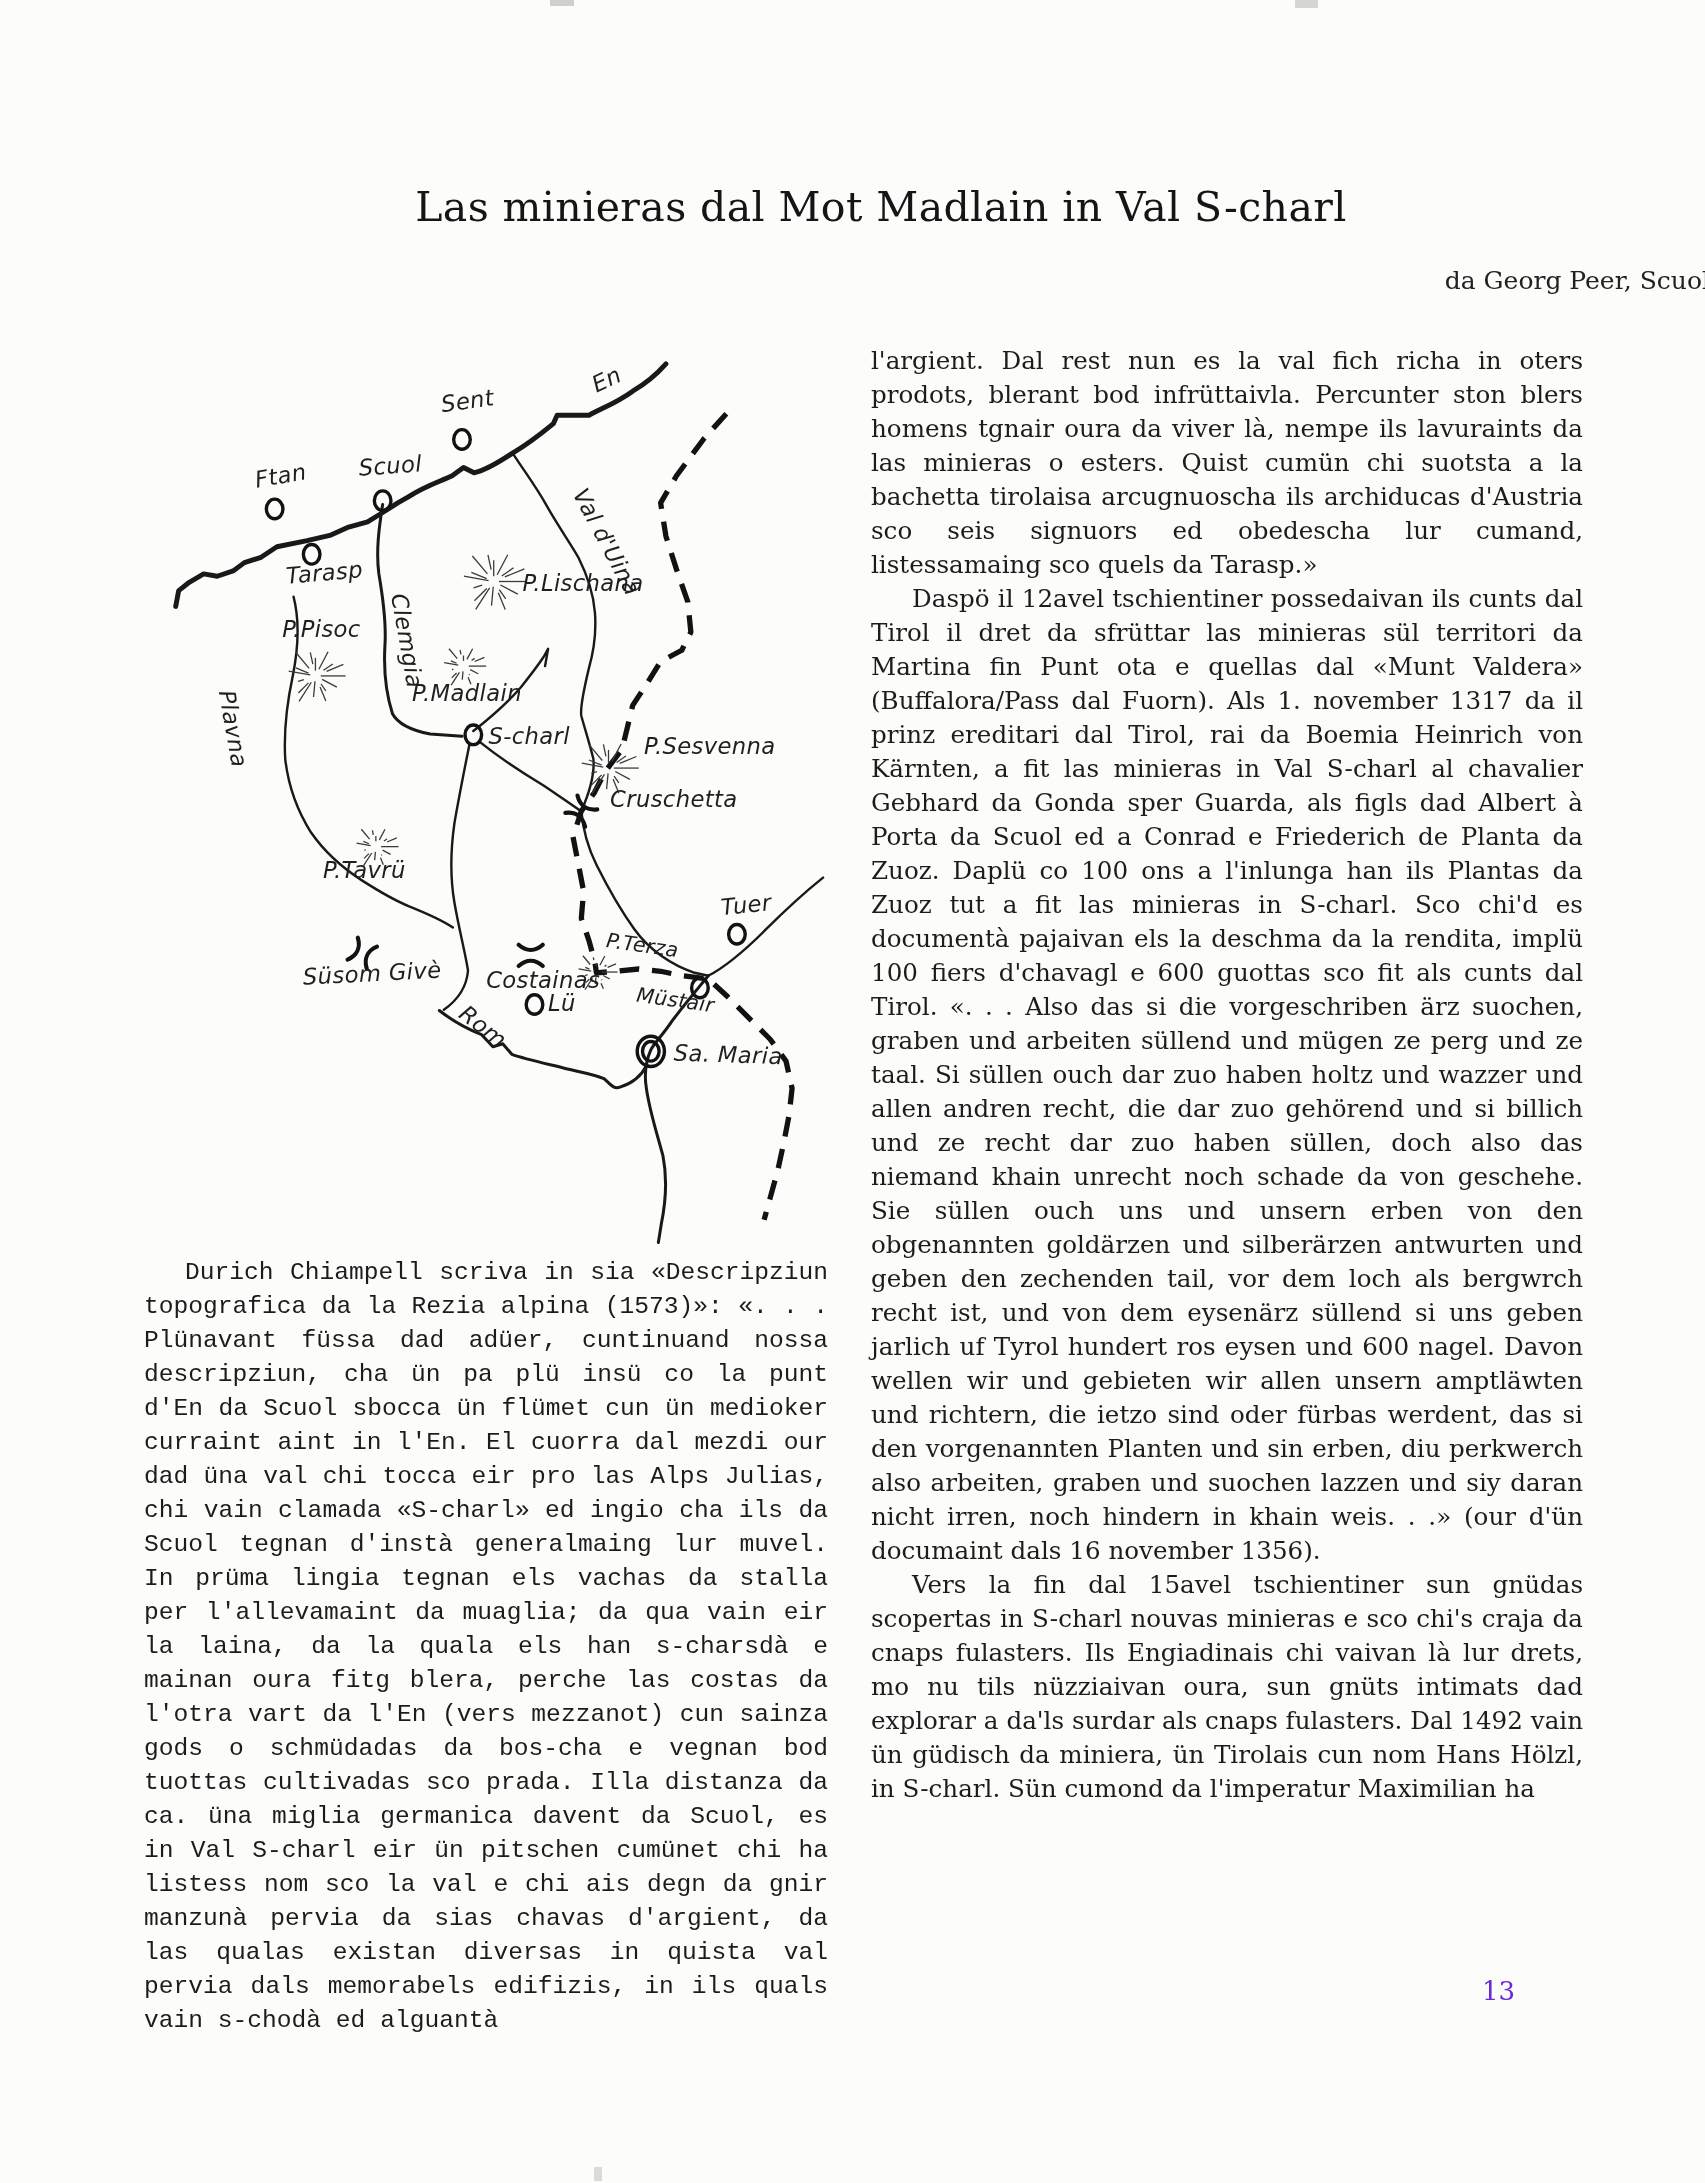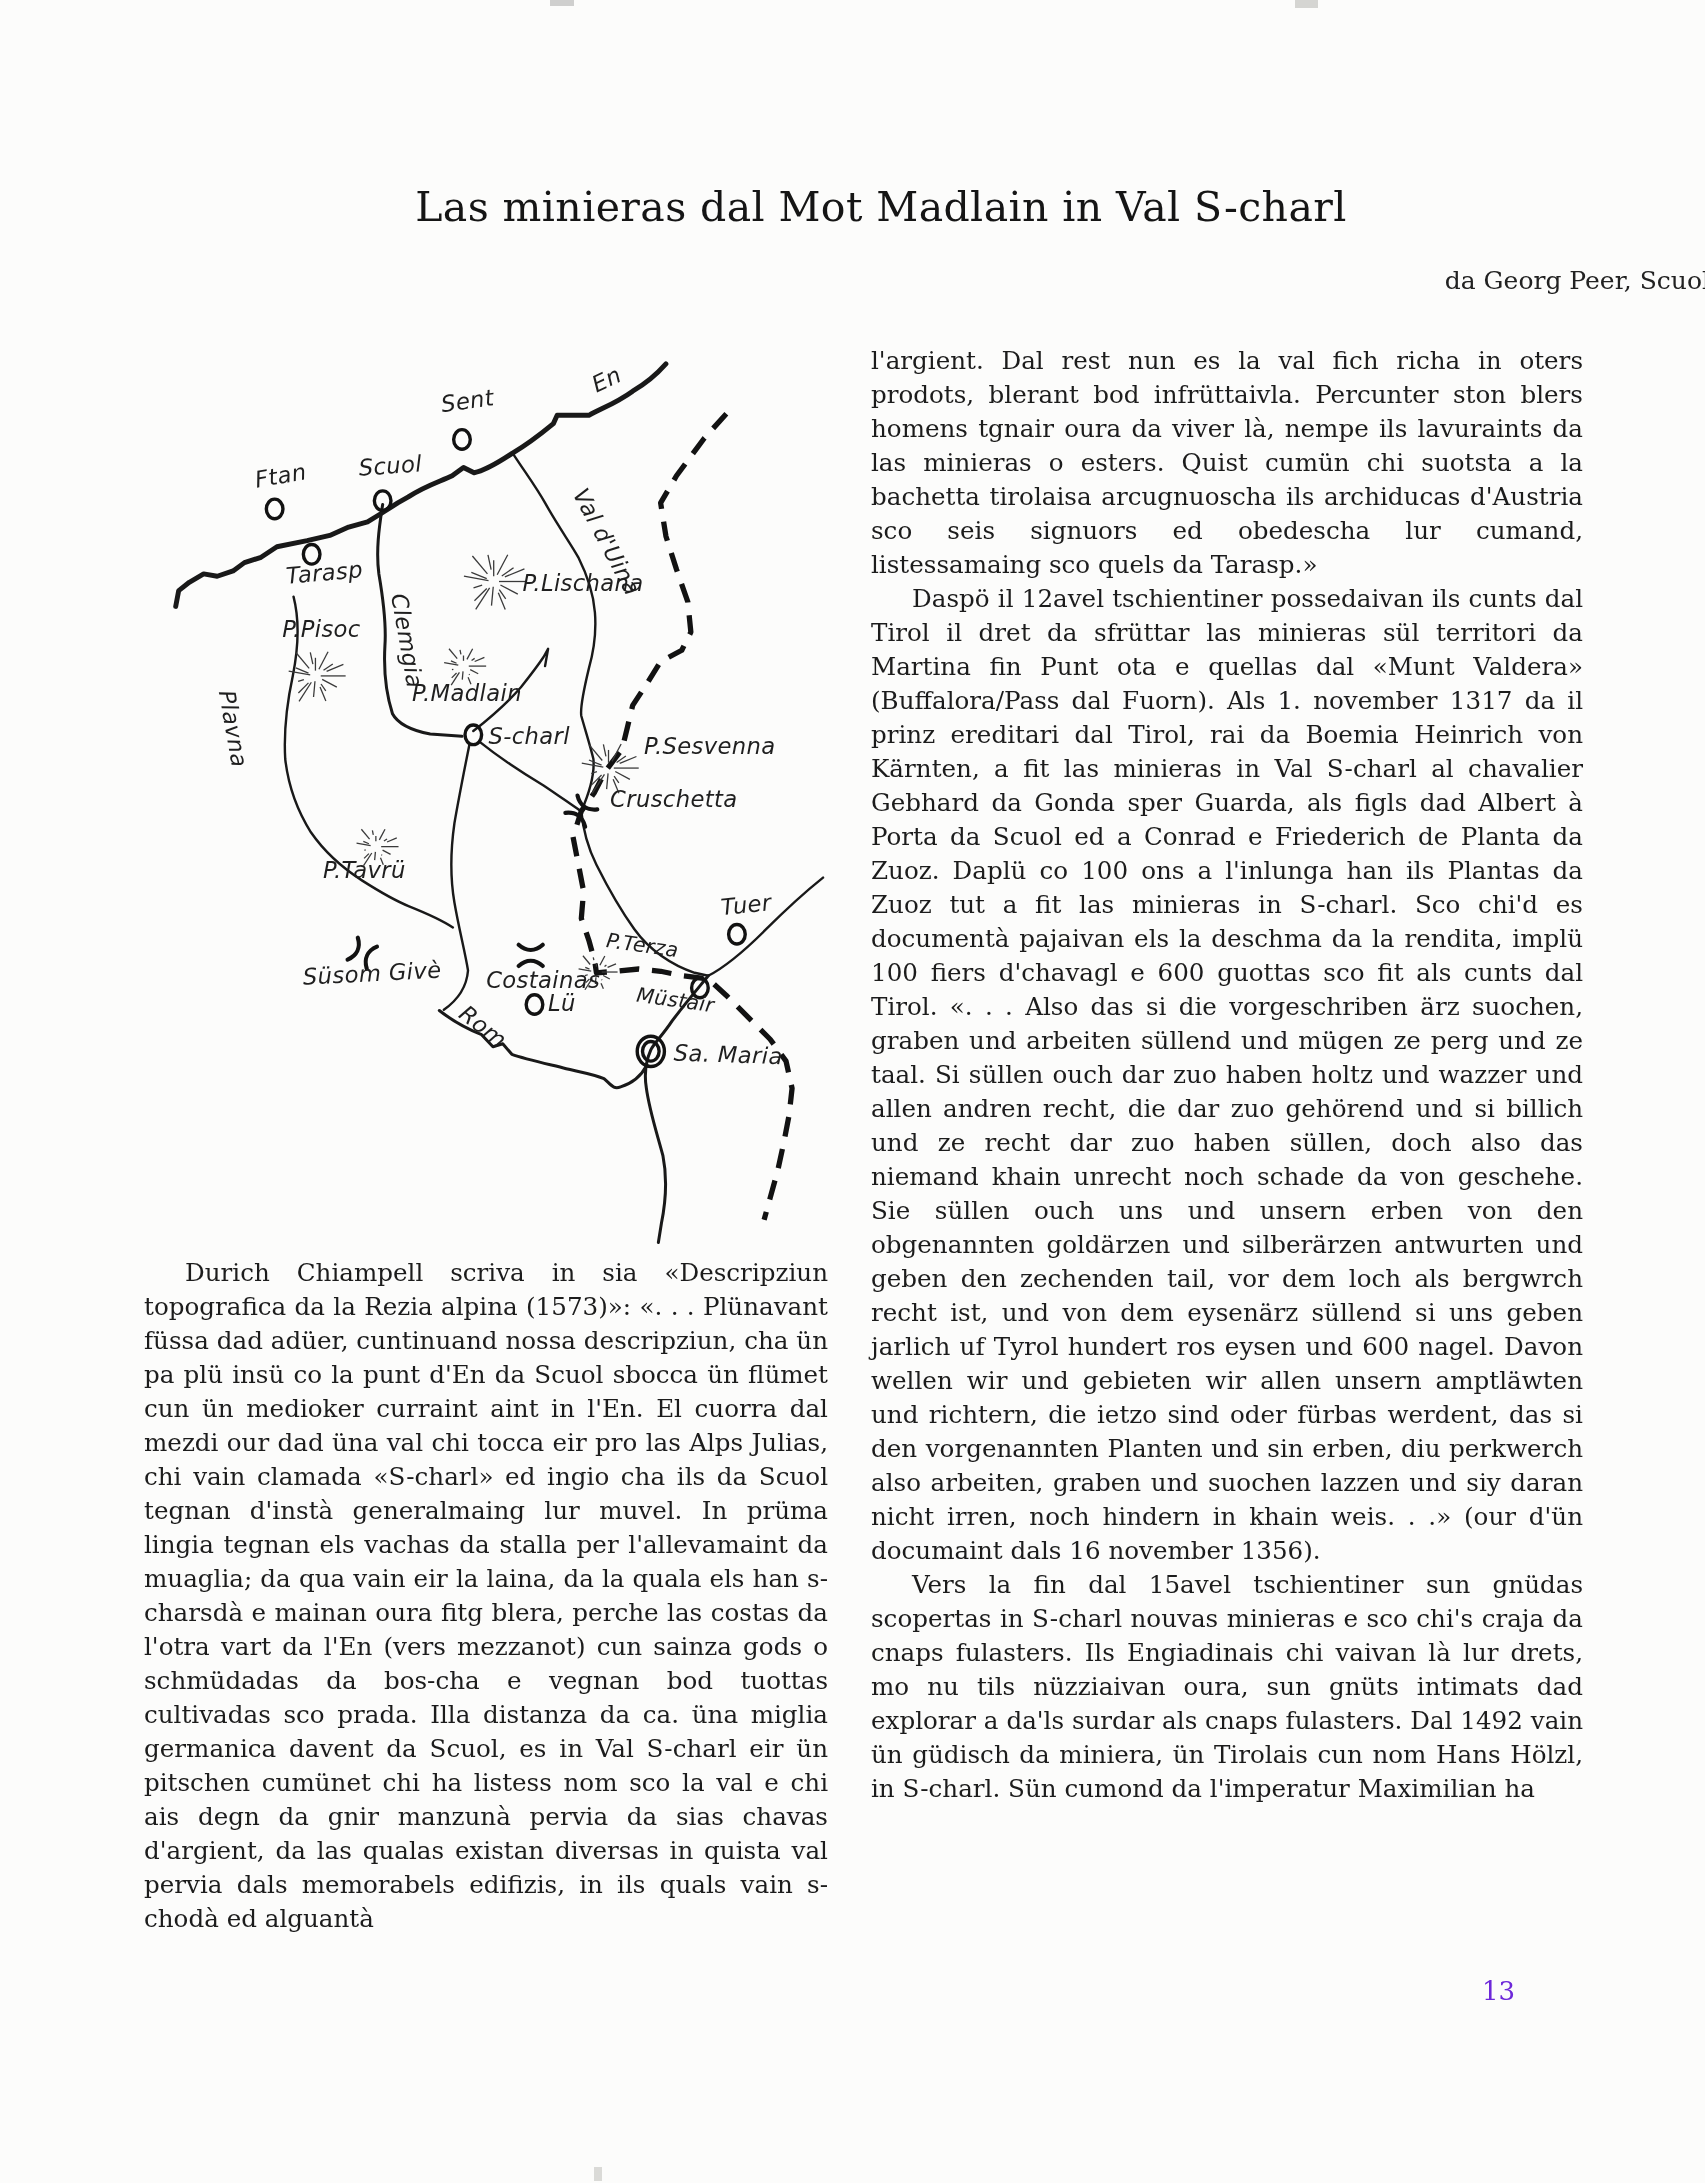--- a/index.html
+++ b/index.html
@@ -28,21 +28,21 @@
   }
   .col {
     position:absolute;
     text-align:justify;
     font-size:24.6px;
     line-height:34px;
     color:#1c1c1c;
   }
   .col p { margin:0; text-indent:41px; }
   .col p.no-indent { text-indent:0; }
-  .left-col  { left:144px;  top:1256px; width:684px; }
+  .left-col  { left:144px;  top:1256px; width:684px;font-family:Liberation Mono, monospace; }
   .right-col { left:871px; top:344px;  width:712px; }
   .page-number {
     position:absolute; left:1439px; top:1976px; width:76px;
     text-align:right; font-size:26px; color:#6d28d9;
   }
   .map-wrap { position:absolute; left:113px; top:332px; width:846px; height:922px; }
   svg text.map-label {
     font-family:"DejaVu Sans", sans-serif;
     font-style:italic;
     font-size:30px;

